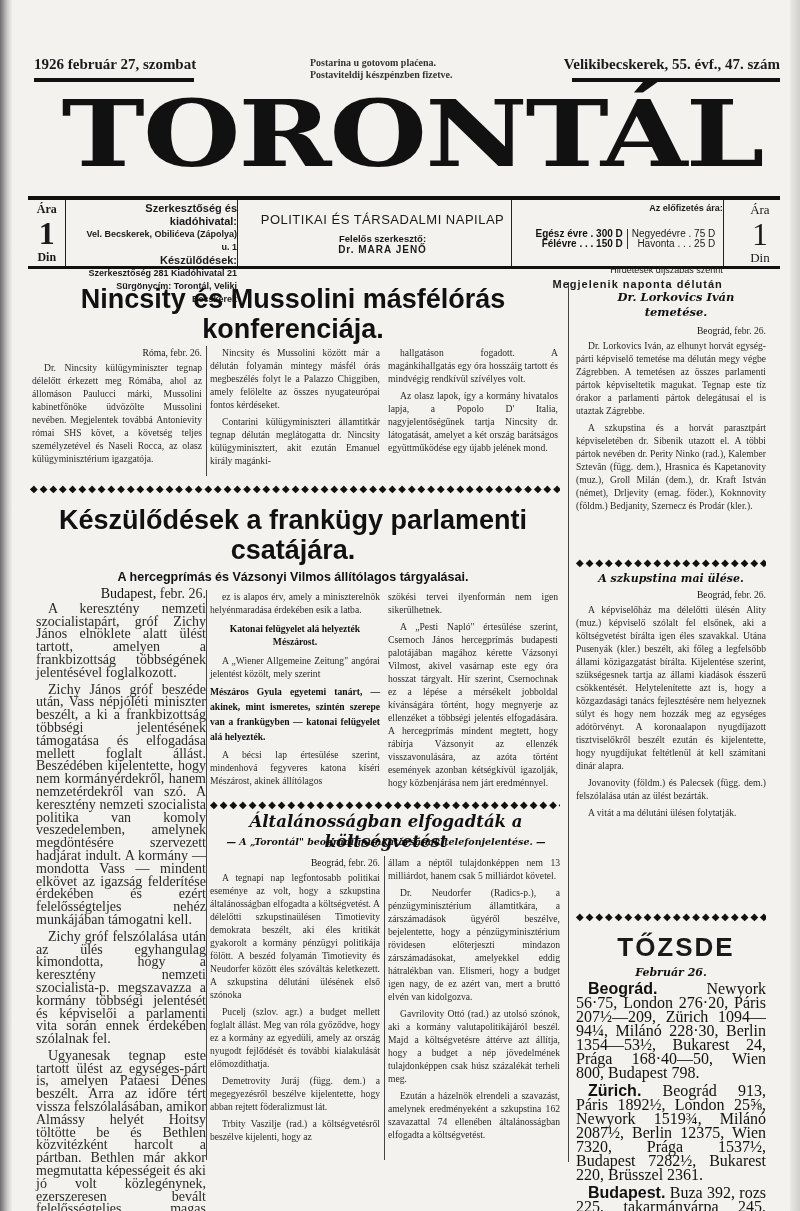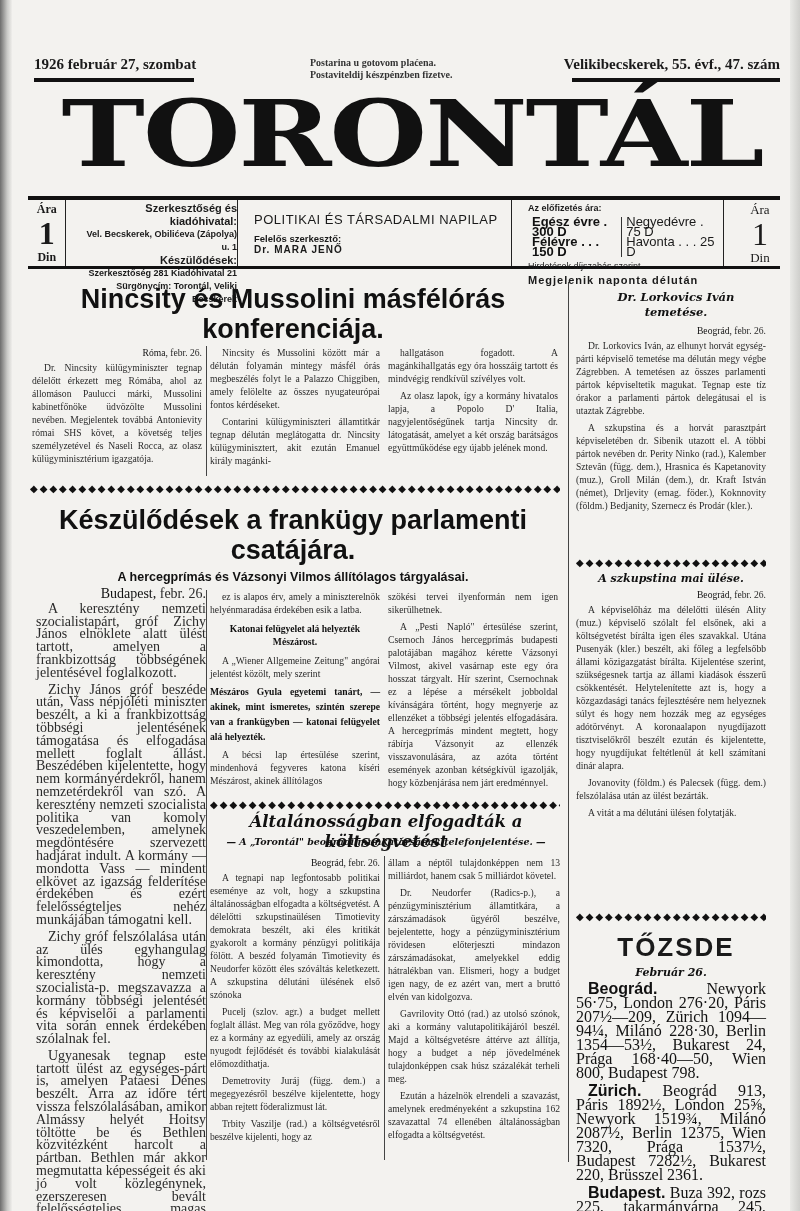--- a/index.html
+++ b/index.html
@@ -13,26 +13,26 @@
   .topbar{position:absolute;height:4px;background:#111;top:78px;}
   .postal{position:absolute;top:57px;left:282px;font-size:10px;line-height:12px;font-weight:bold;color:#333;text-align:left;}
   .masthead{position:absolute;top:90px;left:18px;width:732px;height:108px;font-family:"DejaVu Serif",serif;font-weight:bold;font-size:112px;line-height:108px;letter-spacing:-2px;color:#111;text-align:center;transform:scaleY(0.82);transform-origin:top center;}
   .mastrule{position:absolute;top:196px;left:0;width:752px;height:4px;background:#111;}
   .infobar{position:absolute;top:200px;left:0;width:752px;height:66px;display:flex;border-bottom:3px solid #111;gap:16px;}
   .infobar > div{border-right:1.5px solid #222;box-sizing:border-box;}
   .price{width:42px;text-align:center;font-weight:bold;font-size:12px;line-height:14px;padding-top:2px;}
   .price .num{font-size:32px;line-height:34px;display:block;}
   .editorial{width:170px;font-size:9px;line-height:13px;text-align:right;padding-top:2px;font-family:"Liberation Sans",sans-serif;font-weight:bold;}
   .editorial .big{font-size:11px;}
-  .subtitle{width:282px;font-family:"Liberation Sans",sans-serif;}
+  .subtitle{width:282px;text-align:center;font-family:"Liberation Sans",sans-serif;}
   .subtitle .t{font-size:13px;letter-spacing:0.5px;margin-top:12px;}
   .subtitle .s{font-size:9.5px;margin-top:6px;font-weight:bold;}
   .subtitle .n{font-size:10px;font-weight:bold;letter-spacing:1px;}
-  .sub{width:214px;font-size:9px;text-align:left;font-family:"Liberation Sans",sans-serif;padding-top:3px;}
-  .sub table{margin:4px auto;border-collapse:collapse;font-size:13px;}
+  .sub{width:214px;font-size:9px;text-align:right;font-family:"Liberation Sans",sans-serif;padding-top:3px;}
+  .sub table{margin:16px auto;border-collapse:collapse;font-size:10px;}
   .sub td{padding:0 4px;line-height:10px;}
   .sub td.b{border-right:1px solid #333;}
   .sub .meg{font-weight:bold;font-size:11px;letter-spacing:1px;margin-top:3px;}
   .price2{width:44px;text-align:center;font-size:13px;line-height:14px;border-right:none !important;padding-top:3px;}
   .price2 .num{font-size:32px;line-height:34px;display:block;}
   .headline{position:absolute;font-family:"Liberation Sans",sans-serif;font-weight:bold;text-align:center;color:#111;}
   .col{position:absolute;font-size:9.6px;line-height:13px;text-align:justify;color:#2a2a2a;}
   .col p{margin:0 0 4px 0;text-indent:12px;}
   .col .dl{text-align:right;font-weight:bold;margin:0 0 2px 0;text-indent:0;}
   .col .dl span{font-weight:normal;}

